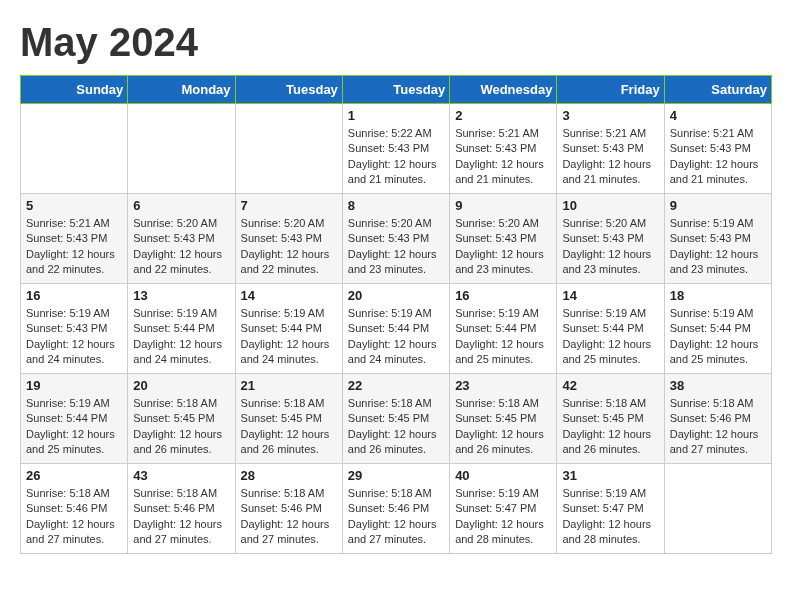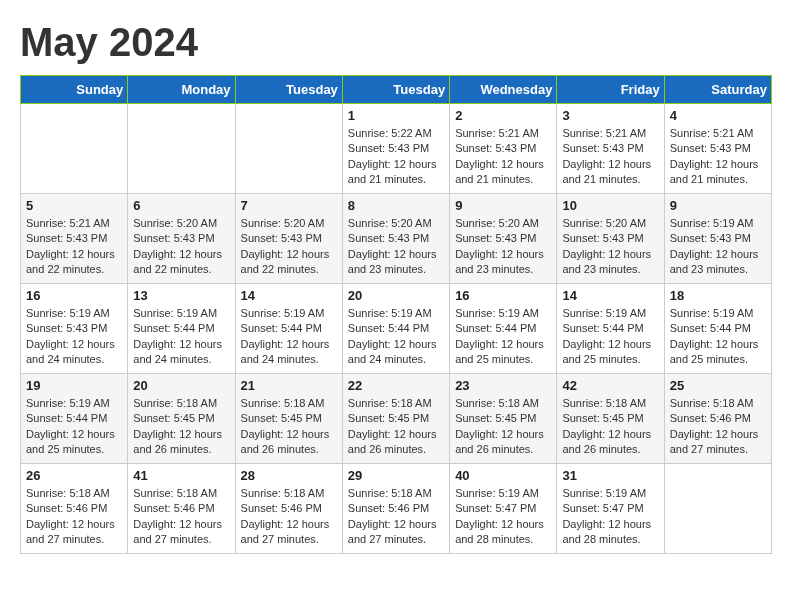--- a/index.html
+++ b/index.html
@@ -260,35 +260,35 @@
 Sunset: 5:45 PM
 Daylight: 12 hours and 26 minutes.</div>
         </td>
         <td>
           <div class="day-number">42</div>
           <div class="day-info" style="white-space: pre-line;">Sunrise: 5:18 AM
 Sunset: 5:45 PM
 Daylight: 12 hours and 26 minutes.</div>
         </td>
         <td>
-          <div class="day-number">25</div>
+          <div class="day-number">38</div>
           <div class="day-info" style="white-space: pre-line;">Sunrise: 5:18 AM
 Sunset: 5:46 PM
 Daylight: 12 hours and 27 minutes.</div>
         </td>
       </tr>
       <tr>
         <td>
           <div class="day-number">26</div>
           <div class="day-info" style="white-space: pre-line;">Sunrise: 5:18 AM
 Sunset: 5:46 PM
 Daylight: 12 hours and 27 minutes.</div>
         </td>
         <td>
-          <div class="day-number">41</div>
+          <div class="day-number">43</div>
           <div class="day-info" style="white-space: pre-line;">Sunrise: 5:18 AM
 Sunset: 5:46 PM
 Daylight: 12 hours and 27 minutes.</div>
         </td>
         <td>
           <div class="day-number">28</div>
           <div class="day-info" style="white-space: pre-line;">Sunrise: 5:18 AM
 Sunset: 5:46 PM
 Daylight: 12 hours and 27 minutes.</div>
         </td>

